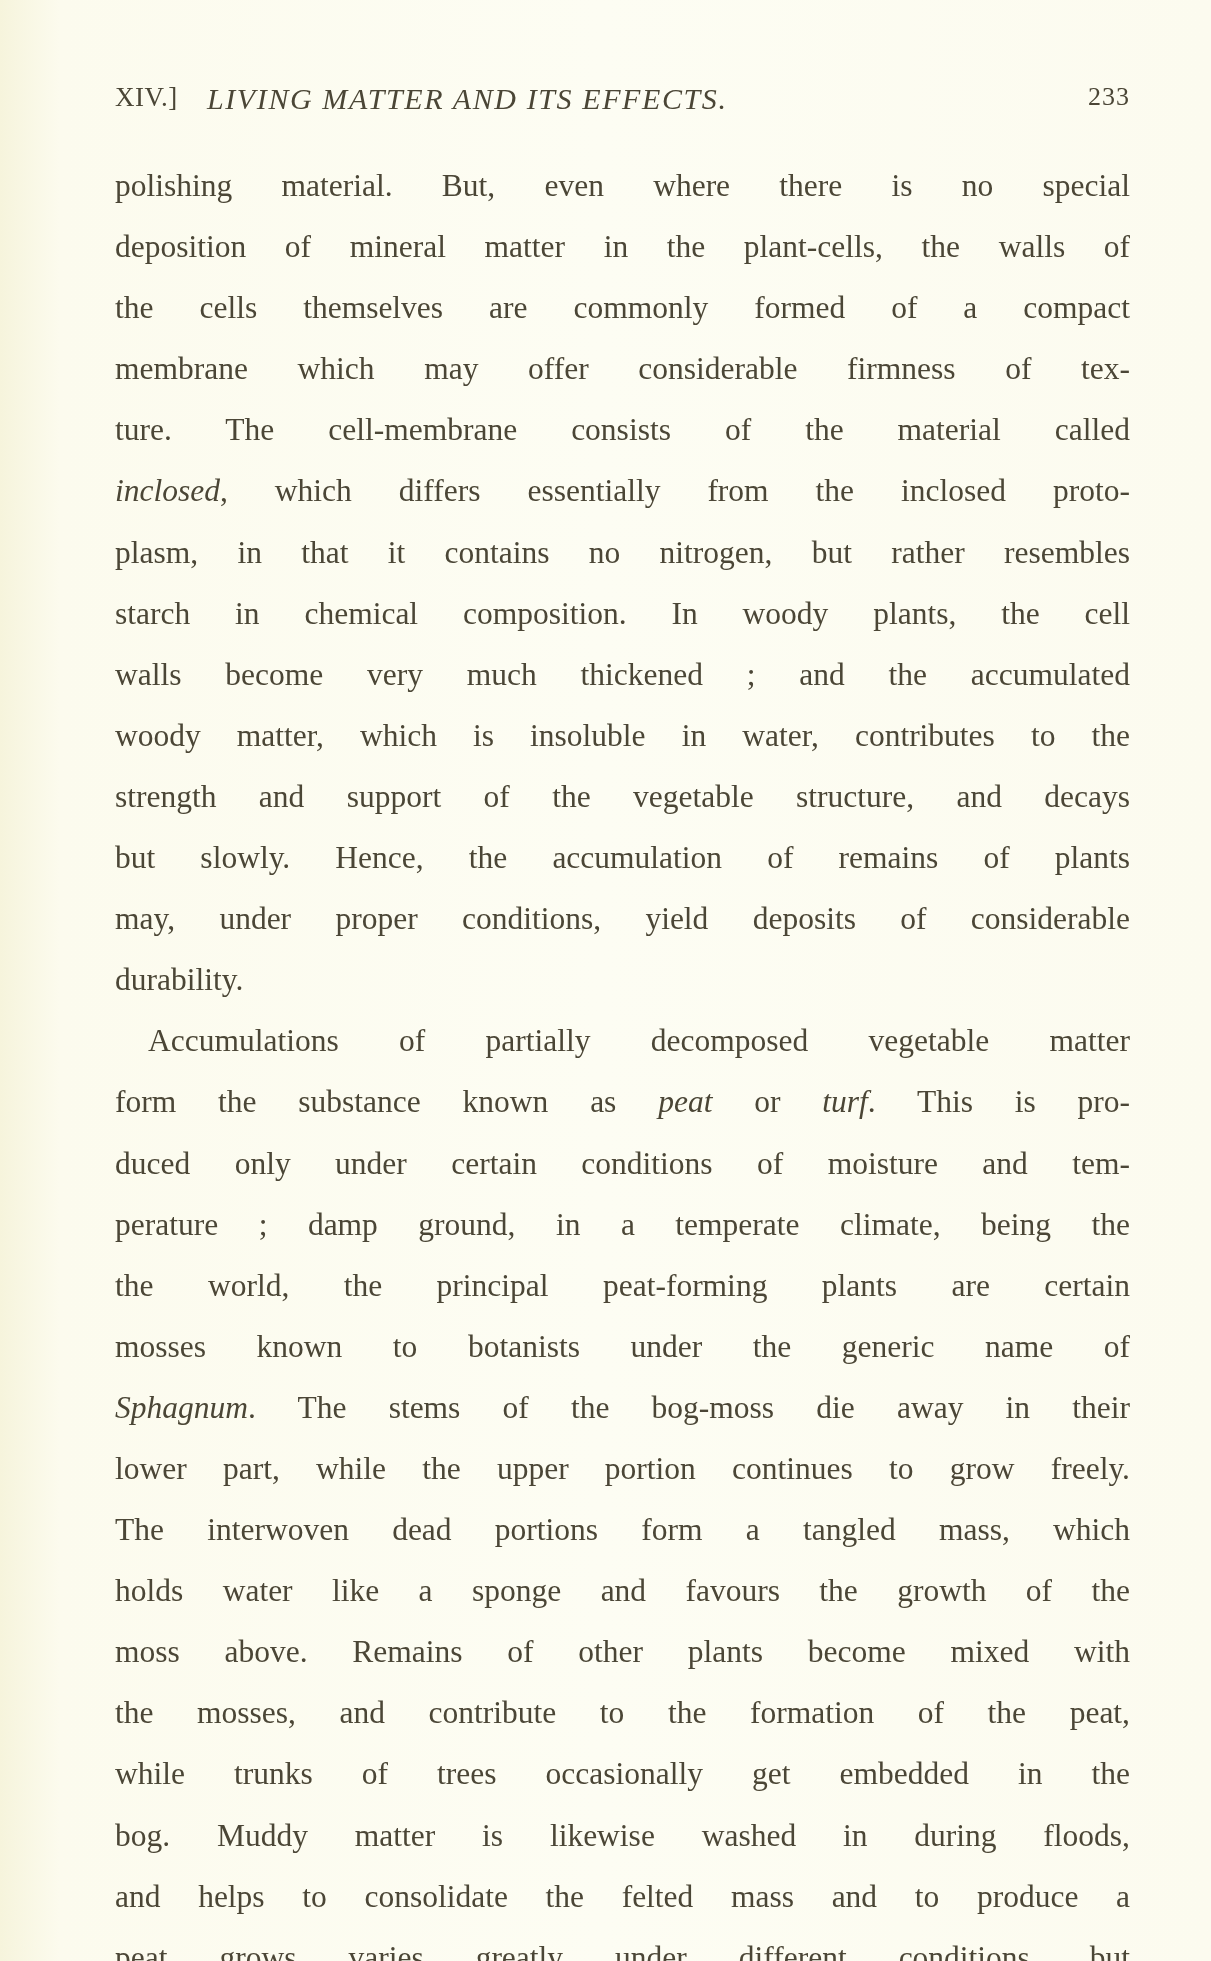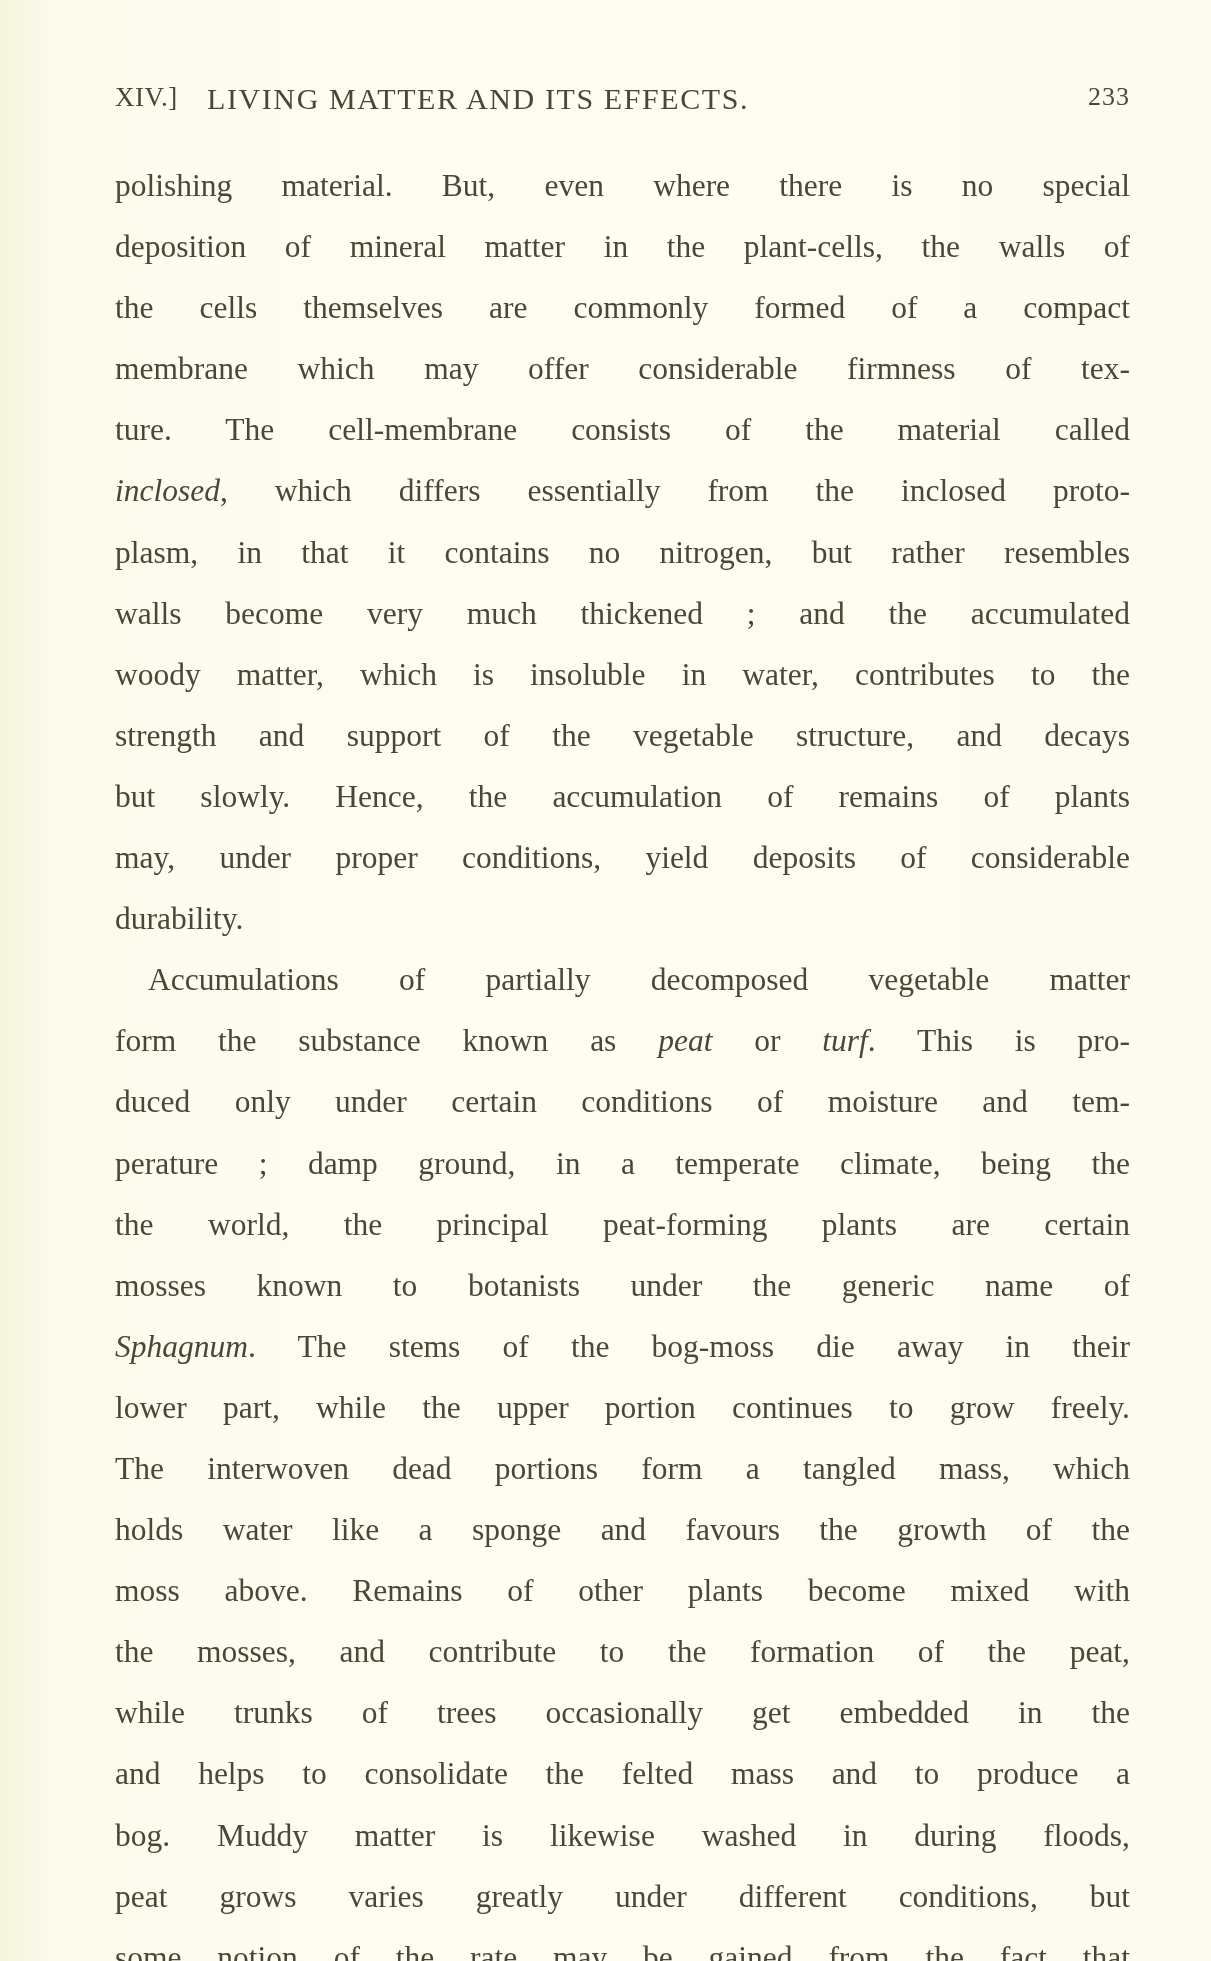--- a/index.html
+++ b/index.html
@@ -9,21 +9,21 @@
     background-image: linear-gradient(90deg, #f6f4dc 0px, #fcfbee 60px, #fdfdf3 600px, #fcfbef 1211px);
     position: relative; overflow: hidden;
     font-family: "Liberation Serif", "DejaVu Serif", serif;
     color: #4b4636;
   }
   .running-head {
     position: absolute; left: 115px; top: 82px; width: 1015px; height: 40px;
     font-size: 30px; letter-spacing: 1px;
   }
   .running-head .chap { position: absolute; left: 0; top: 0; font-size: 27px; letter-spacing: 0.5px; }
-  .running-head .title { position: absolute; left: 92px; top: 0; letter-spacing: 1.6px; }
+  .running-head .title { position: absolute; left: 92px; top: 0; letter-spacing: 1.6px; font-style: italic; }
   .running-head .num { position: absolute; right: 0; top: 0; font-size: 26px; }
   .body-text {
     position: absolute; left: 115px; top: 149px; width: 1015px;
     font-size: 31.5px; line-height: 49.1px;
   }
   .line {
     display: block; height: 49.1px; white-space: nowrap;
     text-align: justify; text-align-last: justify; margin-top: 12px;
   }
   .line.last { text-align-last: left; }
@@ -40,36 +40,37 @@
 </div>
 
 <div class="body-text" id="body-text">
     <div class="line"><span>polishing material.  But, even where there is no special</span></div>
     <div class="line"><span>deposition of mineral matter in the plant-cells, the walls of</span></div>
     <div class="line"><span>the cells themselves are commonly formed of a compact</span></div>
     <div class="line"><span>membrane which may offer considerable firmness of tex-</span></div>
     <div class="line"><span>ture.  The cell-membrane consists of the material called</span></div>
     <div class="line"><em>inclosed</em><span>, which differs essentially from the inclosed proto-</span></div>
     <div class="line"><span>plasm, in that it contains no nitrogen, but rather resembles</span></div>
+    <div class="line"><span>starch in chemical composition.  In woody plants, the cell</span></div>
     <div class="line"><span>walls become very much thickened ; and the accumulated</span></div>
     <div class="line"><span>woody matter, which is insoluble in water, contributes to the</span></div>
     <div class="line"><span>strength and support of the vegetable structure, and decays</span></div>
     <div class="line"><span>but slowly.  Hence, the accumulation of remains of plants</span></div>
     <div class="line"><span>may, under proper conditions, yield deposits of considerable</span></div>
     <div class="line last"><span>durability.</span></div>
     <div class="line indent"><span>Accumulations of partially decomposed vegetable matter</span></div>
     <div class="line"><span>form the substance known as </span><em>peat</em><span> or </span><em>turf</em><span>.  This is pro-</span></div>
     <div class="line"><span>duced only under certain conditions of moisture and tem-</span></div>
     <div class="line"><span>perature ; damp ground, in a temperate climate, being the</span></div>
     <div class="line"><span>the world, the principal peat-forming plants are certain</span></div>
     <div class="line"><span>mosses known to botanists under the generic name of</span></div>
     <div class="line"><em>Sphagnum</em><span>.  The stems of the bog-moss die away in their</span></div>
     <div class="line"><span>lower part, while the upper portion continues to grow freely.</span></div>
     <div class="line"><span>The interwoven dead portions form a tangled mass, which</span></div>
     <div class="line"><span>holds water like a sponge and favours the growth of the</span></div>
     <div class="line"><span>moss above.  Remains of other plants become mixed with</span></div>
     <div class="line"><span>the mosses, and contribute to the formation of the peat,</span></div>
     <div class="line"><span>while trunks of trees occasionally get embedded in the</span></div>
+    <div class="line"><span>bog.  Muddy matter is likewise washed in during floods,</span></div>
     <div class="line"><span>and helps to consolidate the felted mass and to produce a</span></div>
-    <div class="line"><span>bog.  Muddy matter is likewise washed in during floods,</span></div>
     <div class="line"><span>peat grows varies greatly under different conditions, but</span></div>
     <div class="line"><span>some notion of the rate may be gained from the fact that</span></div>
   </div>
 
 </body></html>

